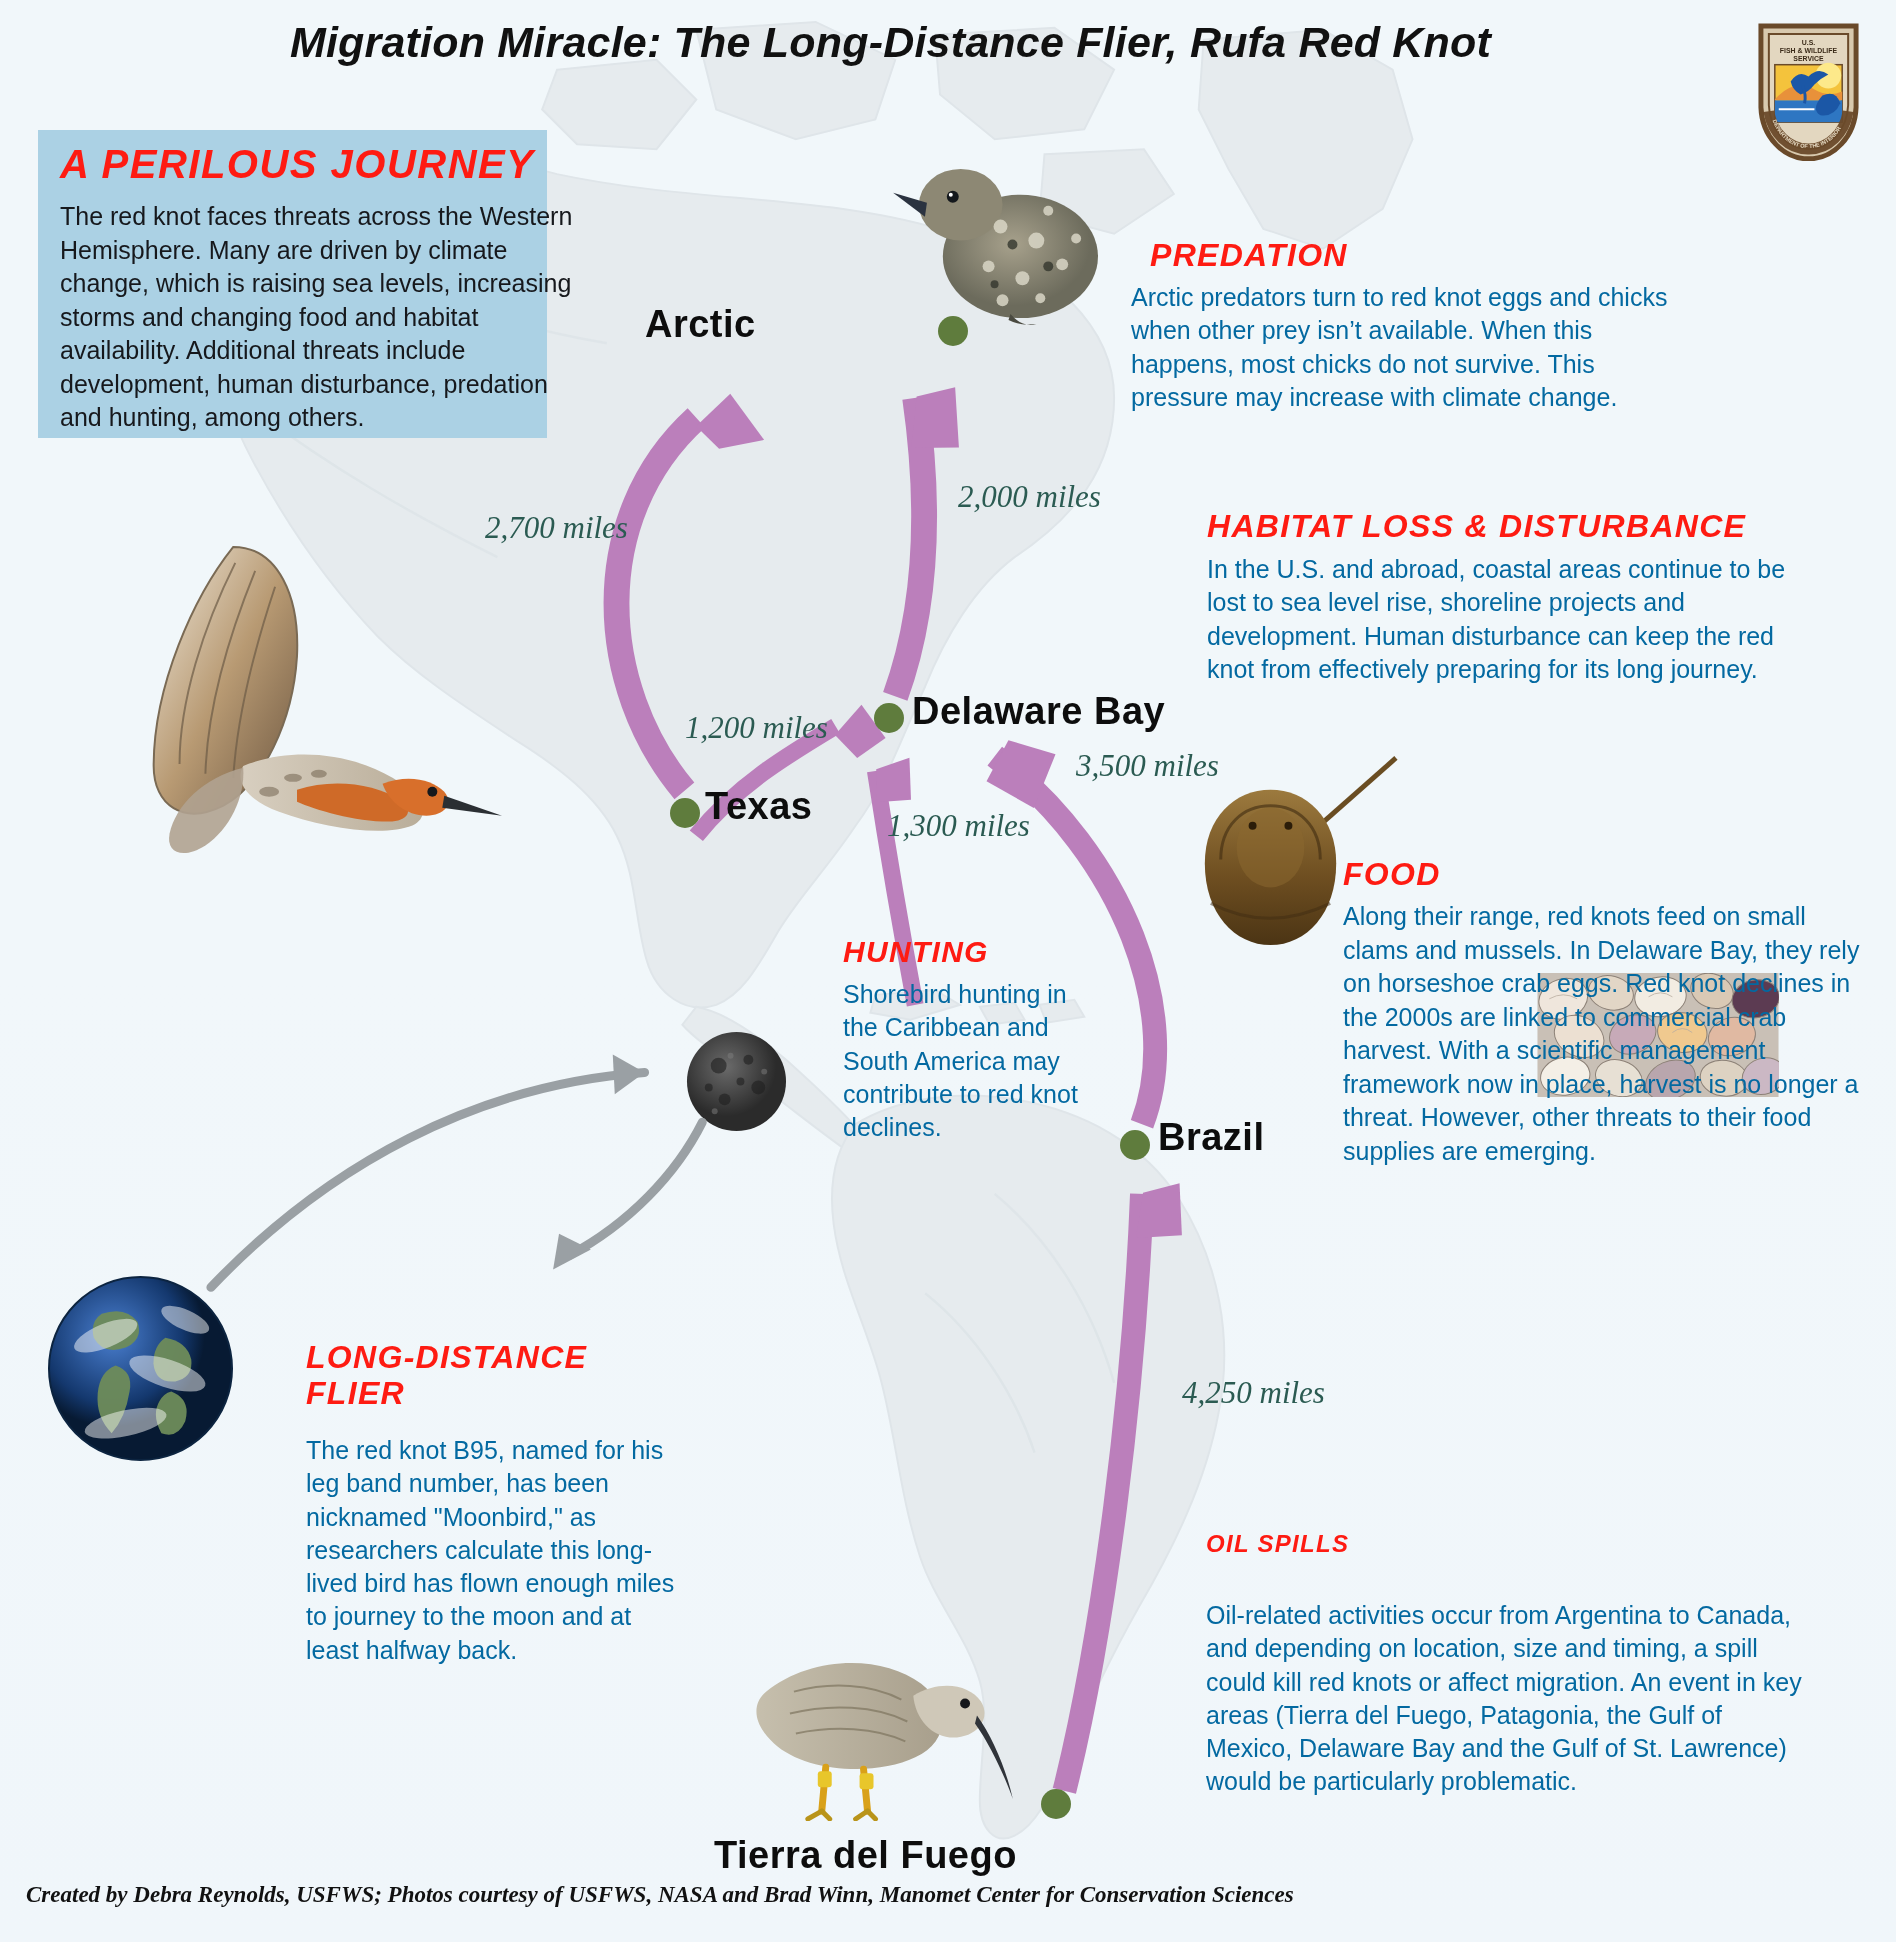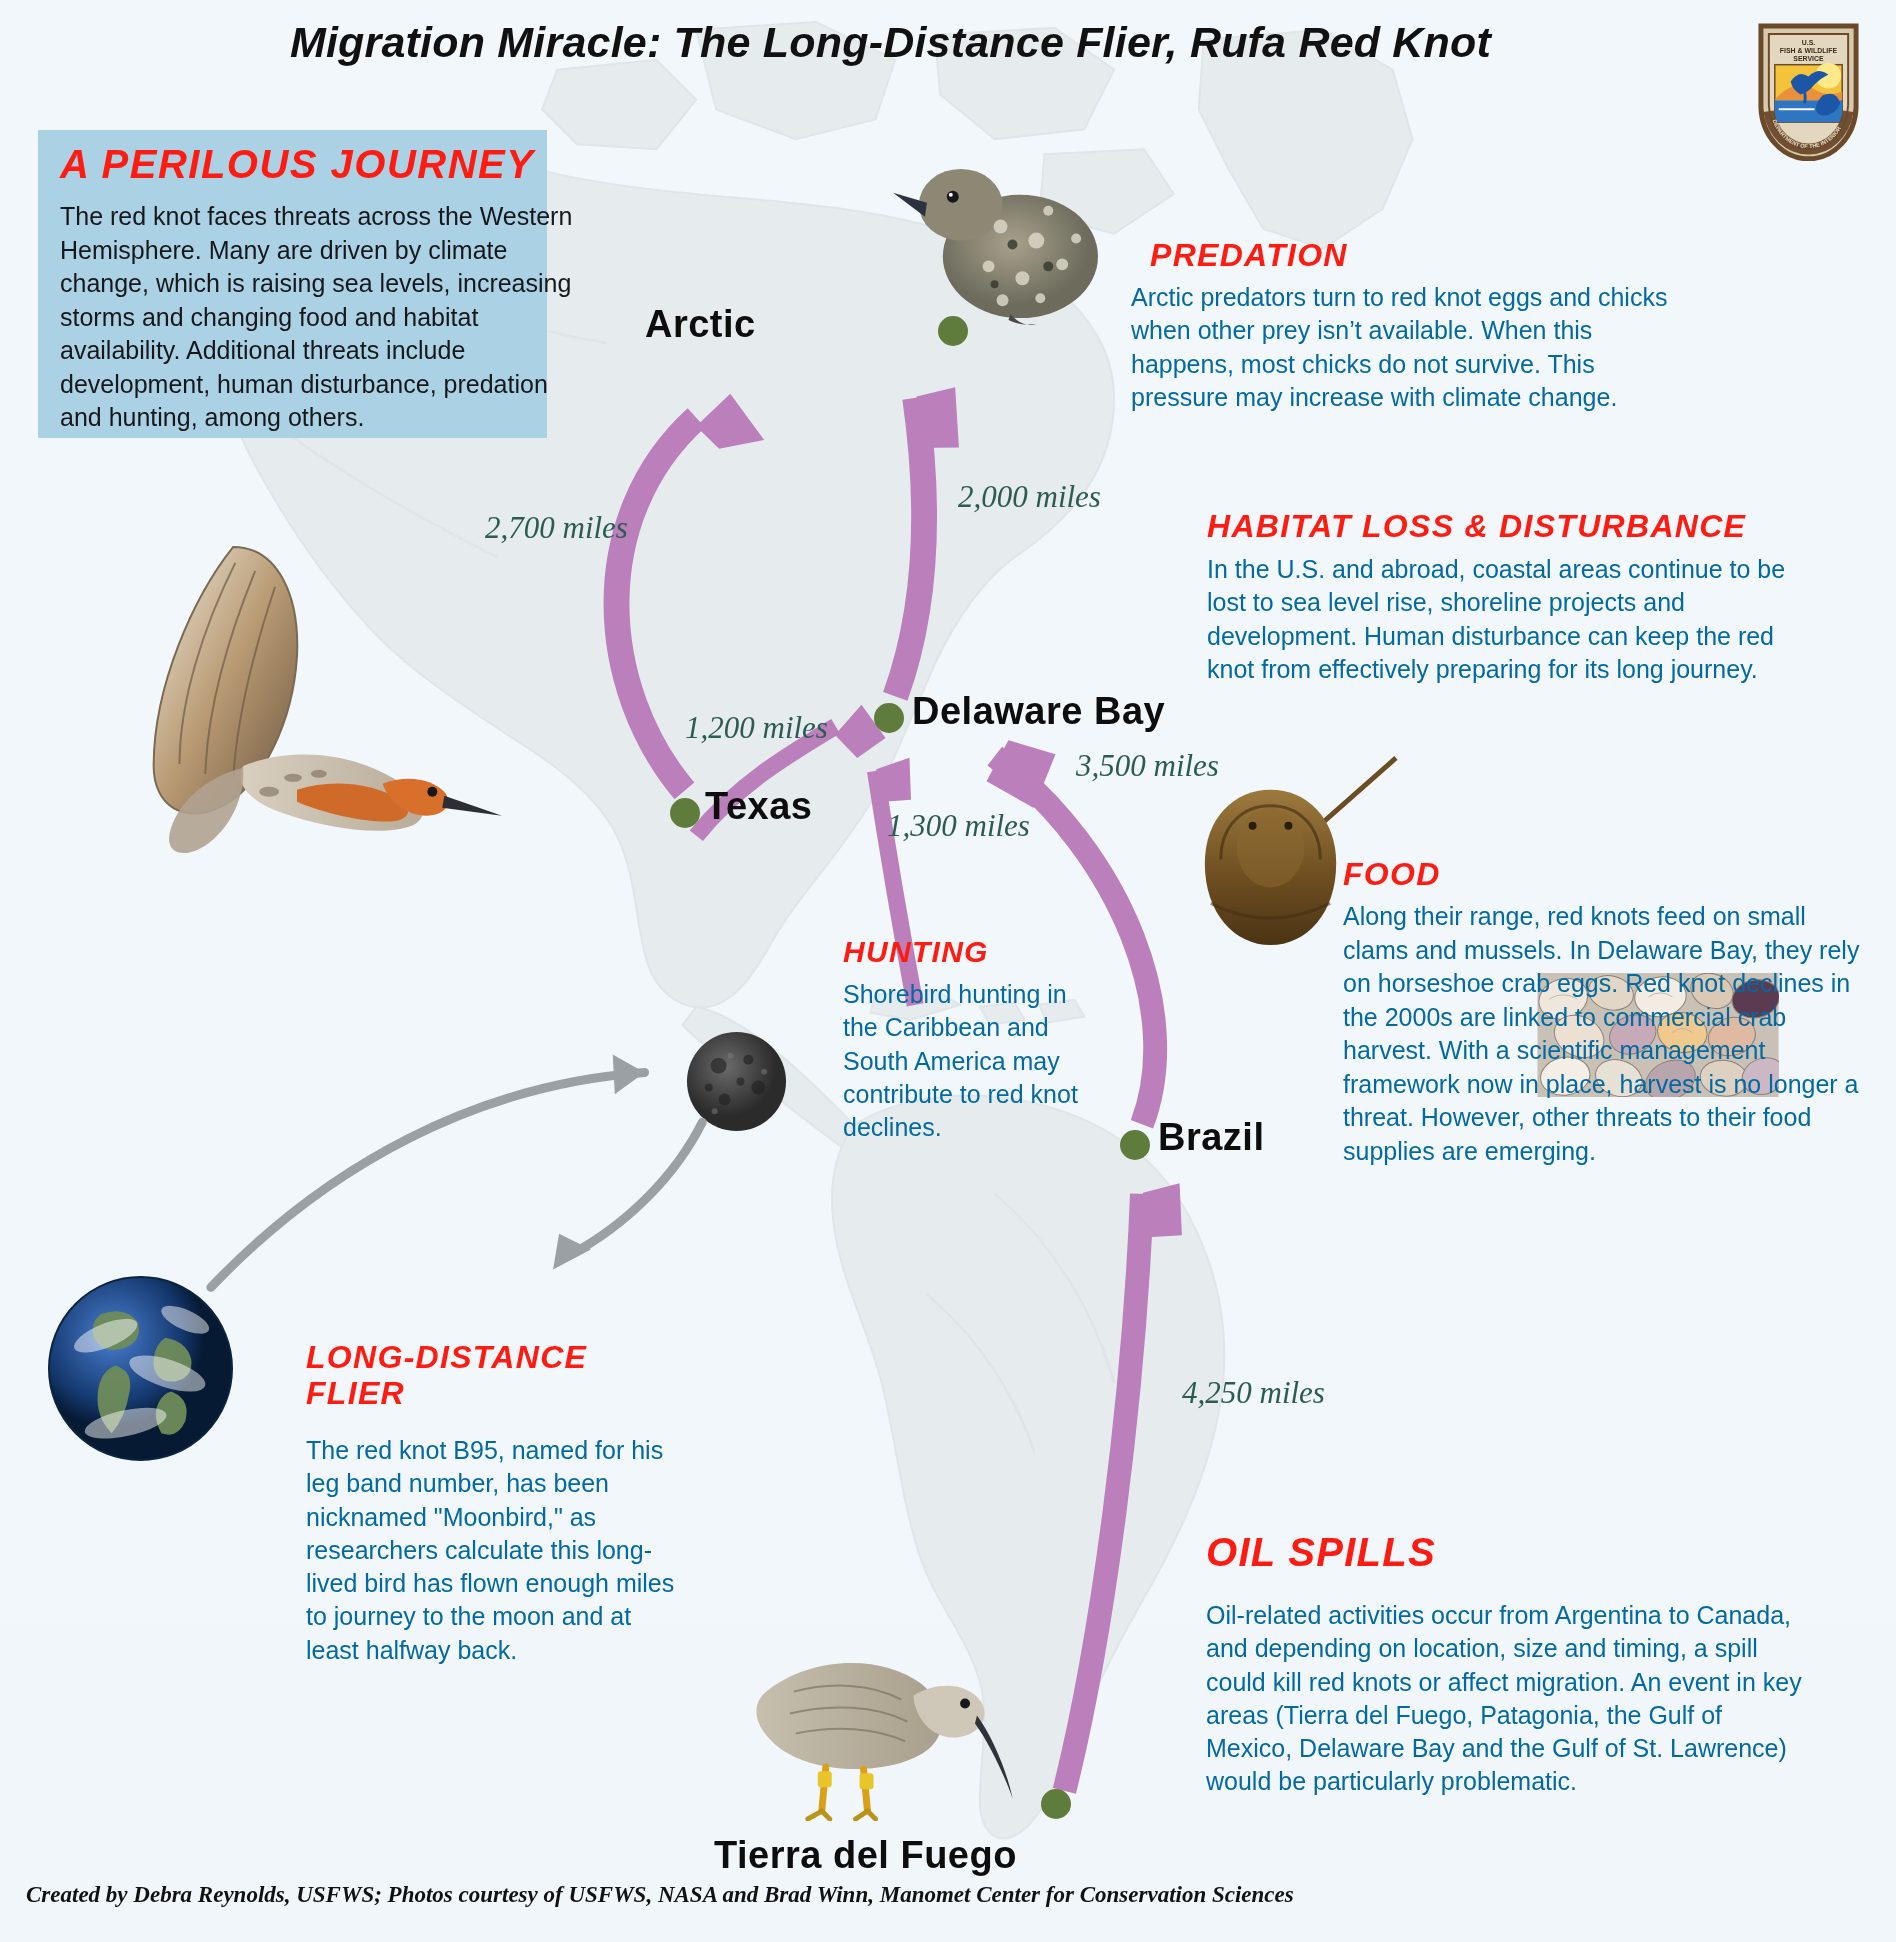--- a/index.html
+++ b/index.html
@@ -61,21 +61,21 @@
 
   #food-title{left:1343px;top:856px;font-size:32px;}
   #food-body{left:1343px;top:900px;width:527px;font-size:25px;line-height:1.34;}
 
   #hunting-title{left:843px;top:935px;font-size:30px;}
   #hunting-body{left:843px;top:978px;width:239px;font-size:25px;line-height:1.33;}
 
   #ldf-title{left:306px;top:1339px;width:328px;font-size:32px;line-height:1.14;}
   #ldf-body{left:306px;top:1434px;width:370px;font-size:25px;line-height:1.33;}
 
-  #oil-title{left:1206px;top:1530px;font-size:40px;}
+  #oil-title{left:1206px;top:1530px;font-size:24px;}
   #oil-body{left:1206px;top:1575px;width:607px;font-size:25px;line-height:1.33;margin-top:24px;}
 
   
   .place{
     position:absolute;font-weight:bold;font-size:38px;color:#0d0d0d;
     white-space:nowrap;letter-spacing:0.5px;
   }
   .dot{position:absolute;width:30px;height:30px;border-radius:50%;background:#5f7c3d;}
 
   #lbl-arctic{left:645px;top:303px;}

